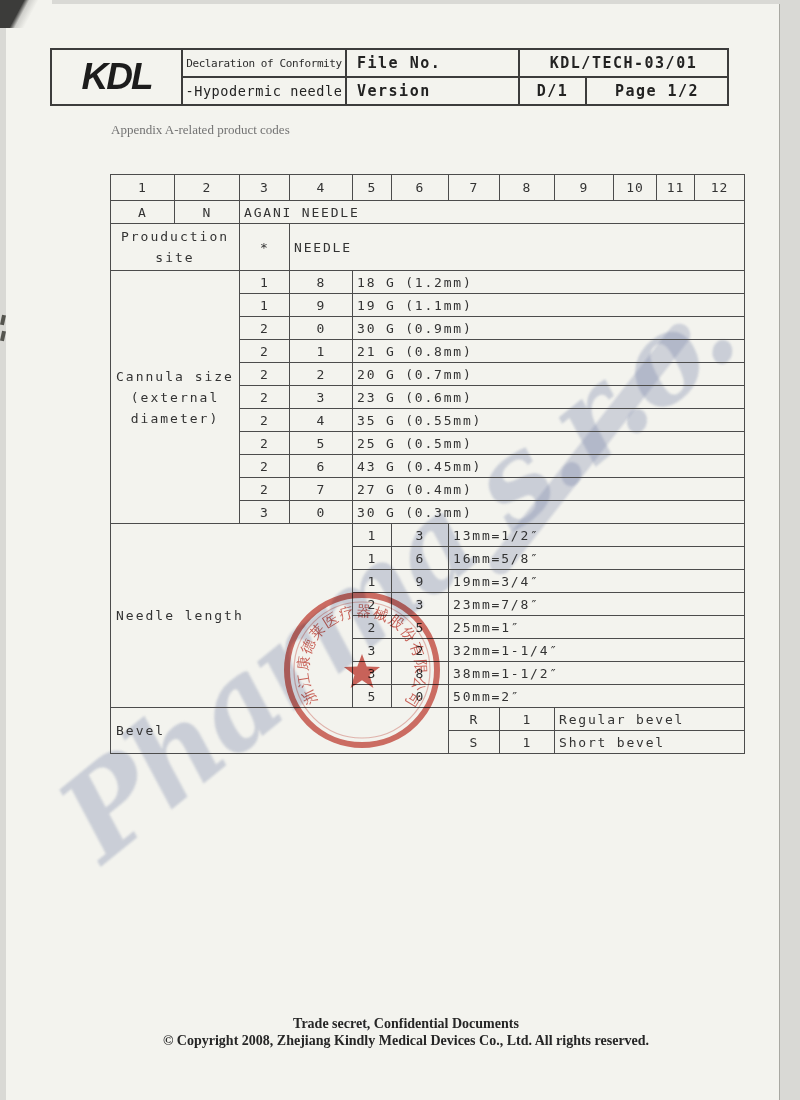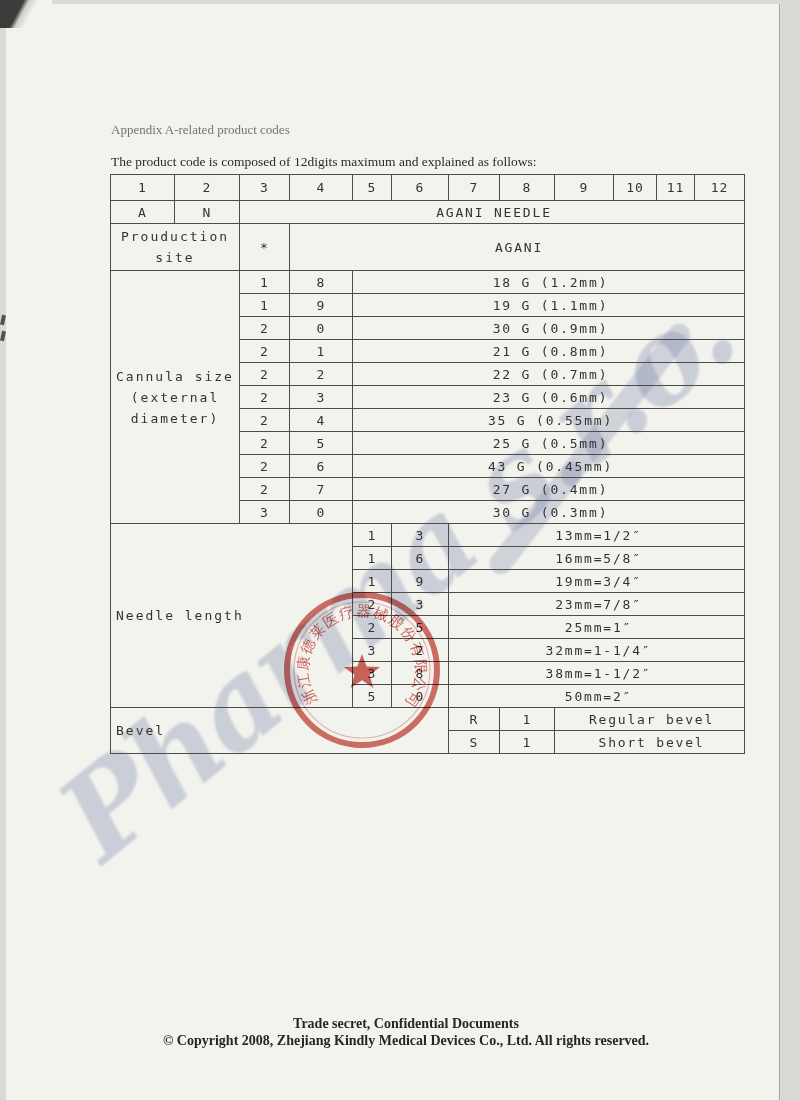--- a/index.html
+++ b/index.html
@@ -43,44 +43,59 @@
   .intro{position:absolute;left:105px;top:150px;z-index:2;
     font-family:"Liberation Serif",serif;font-size:13.5px;color:#2a2a2a;}
 
   
   .code{position:absolute;left:104px;top:170px;z-index:2;table-layout:fixed;width:634px;}
   .code td{border:1.5px solid #4c4c4c;font-size:13px;color:#333;text-align:center;
     padding:0;vertical-align:middle;letter-spacing:1px;overflow:hidden;white-space:nowrap;}
   .code tr{height:23px;}
   .code tr.hrow{height:26px;}
   .code tr.prow{height:47px;}
-  .code td.desc{text-align:center;padding-left:4px;letter-spacing:1.8px;margin-top:7px;}
+  .code td.desc{text-align:left;padding-left:4px;letter-spacing:1.8px;margin-top:7px;}
   .code td.lab{letter-spacing:2px;line-height:21px;}
   .code td.lableft{text-align:left;padding-left:5px;letter-spacing:2px;}
 
   
   .stamp{position:absolute;left:274px;top:584px;z-index:3;
     mix-blend-mode:multiply;filter:blur(0.5px);opacity:0.9;}
 
   .footer1{position:absolute;left:0;top:1012px;width:800px;text-align:center;z-index:2;
     font-family:"Liberation Serif",serif;font-weight:bold;font-size:14px;color:#262626;}
   .footer2{position:absolute;left:0;top:1029px;width:800px;text-align:center;z-index:2;
     font-family:"Liberation Serif",serif;font-weight:bold;font-size:14px;color:#262626;}
 </style>
 </head>
 <body>
 
 <div class="paper">
 
   <div class="watermark">Pharma s.r.o.</div>
   <div class="wm-slash"></div>
 
+  <table class="hdr">
+    <tbody>
+        <tr>
+      <td class="logo" rowspan="2">KDL</td>
+      <td class="title1">Declaration of Conformity</td>
+      <td class="lab">File No.</td>
+      <td class="val" colspan="2">KDL/TECH-03/01</td>
+    </tr>
+    <tr>
+      <td class="title2">-Hypodermic needle</td>
+      <td class="lab">Version</td>
+      <td class="val d1">D/1</td>
+      <td class="val pg">Page 1/2</td>
+    </tr>
+  </tbody>
+    </table>
 
   <div class="appendix">Appendix A-related product codes</div>
-  <div class="intro">The product code is composed of 12digits maximum and explained as follows:</div>
 
   <table class="code">
     <colgroup>
       <col style="width:64px">
         <col style="width:65px">
         <col style="width:50px">
         <col style="width:63px">
       <col style="width:39px">
         <col style="width:57px">
         <col style="width:51px">
@@ -109,21 +124,21 @@
       <td>A</td>
       <td>N</td>
       <td class="desc" colspan="10">AGANI NEEDLE</td>
     </tr>
     <tr class="prow">
       <td class="lab" colspan="2">
         <div>Prouduction</div>
         <div>site</div>
       </td>
       <td>*</td>
-      <td class="desc" colspan="9">AGANI</td>
+      <td class="desc" colspan="9">NEEDLE</td>
     </tr>
 
     <tr>
       <td class="lab" colspan="2" rowspan="11">
         <div>Cannula size</div>
         <div>(external</div>
         <div>diameter)</div>
       </td>
       <td>1</td>
       <td>8</td>
@@ -140,21 +155,21 @@
       <td class="desc" colspan="8">30 G (0.9mm)</td>
     </tr>
     <tr>
       <td>2</td>
       <td>1</td>
       <td class="desc" colspan="8">21 G (0.8mm)</td>
     </tr>
     <tr>
       <td>2</td>
       <td>2</td>
-      <td class="desc" colspan="8">22 G (0.7mm)</td>
+      <td class="desc" colspan="8">20 G (0.7mm)</td>
     </tr>
     <tr>
       <td>2</td>
       <td>3</td>
       <td class="desc" colspan="8">23 G (0.6mm)</td>
     </tr>
     <tr>
       <td>2</td>
       <td>4</td>
       <td class="desc" colspan="8">35 G (0.55mm)</td>

